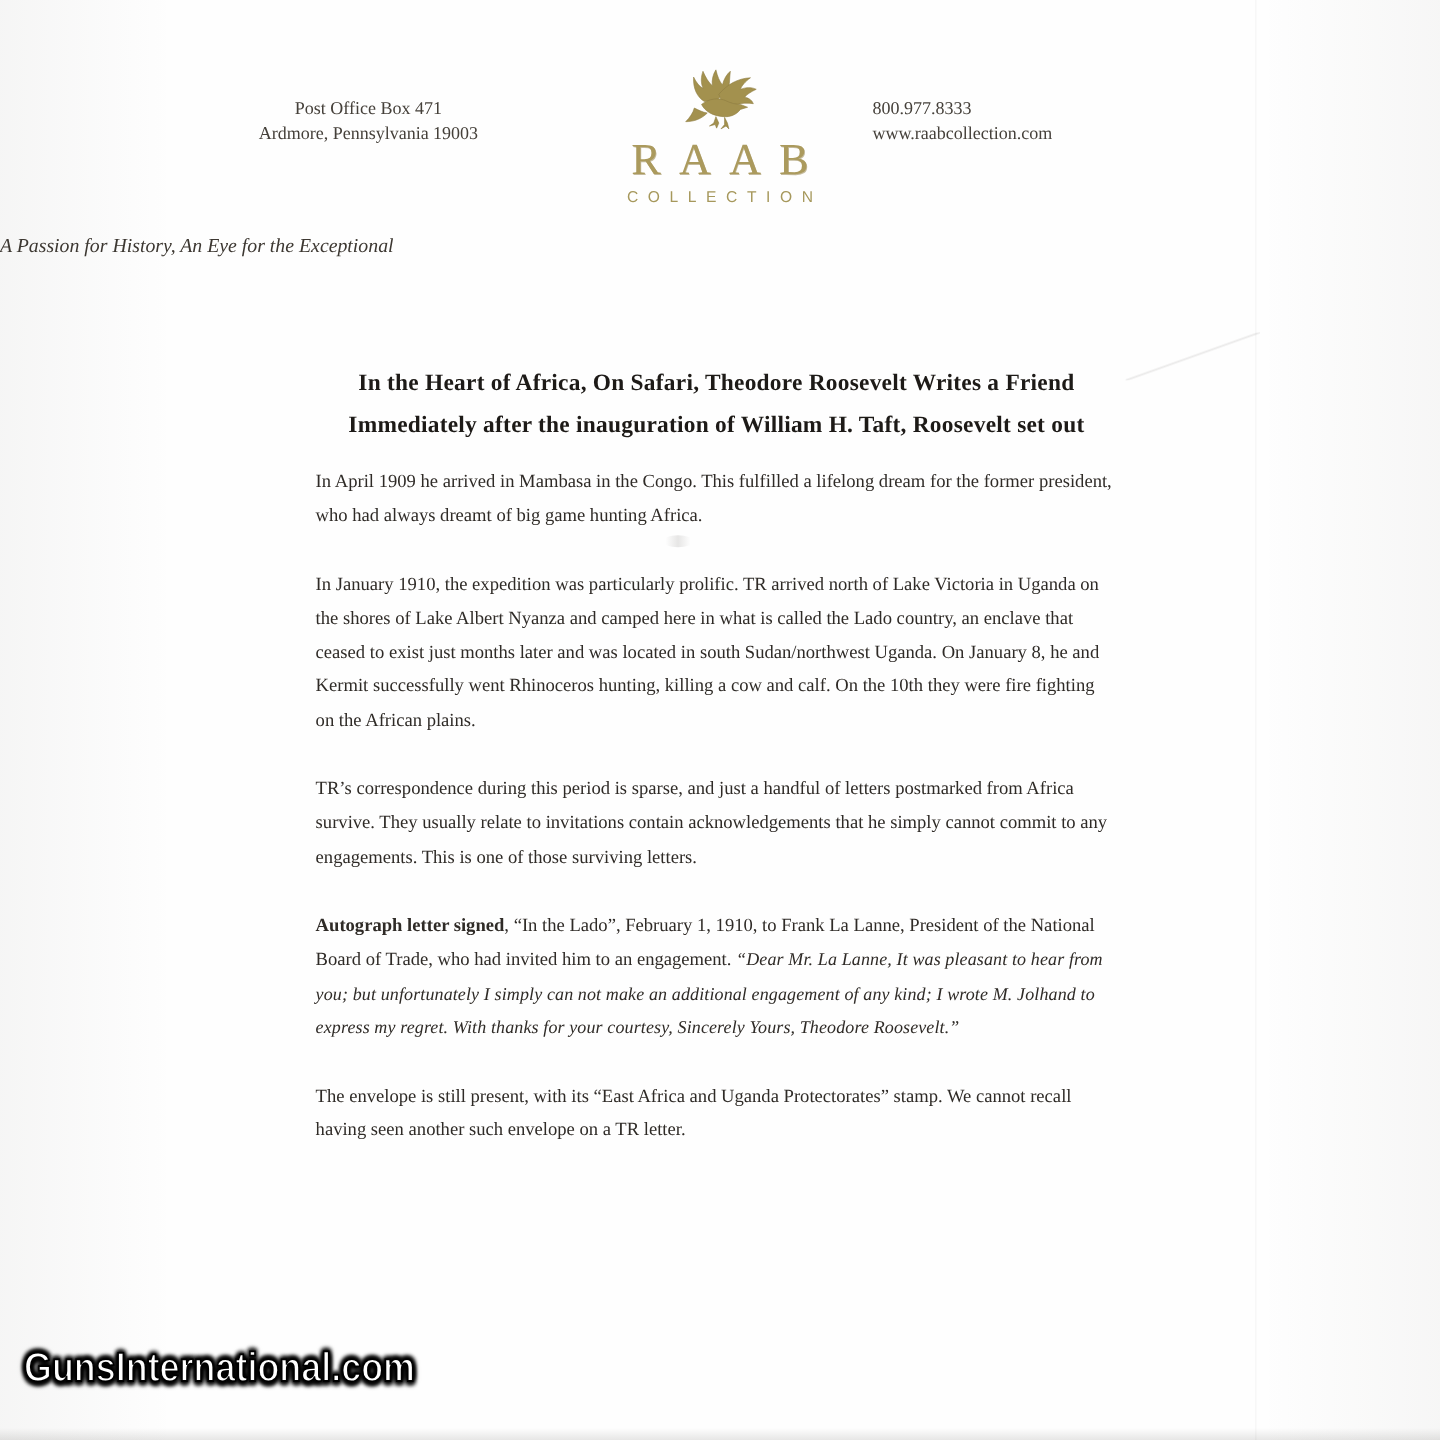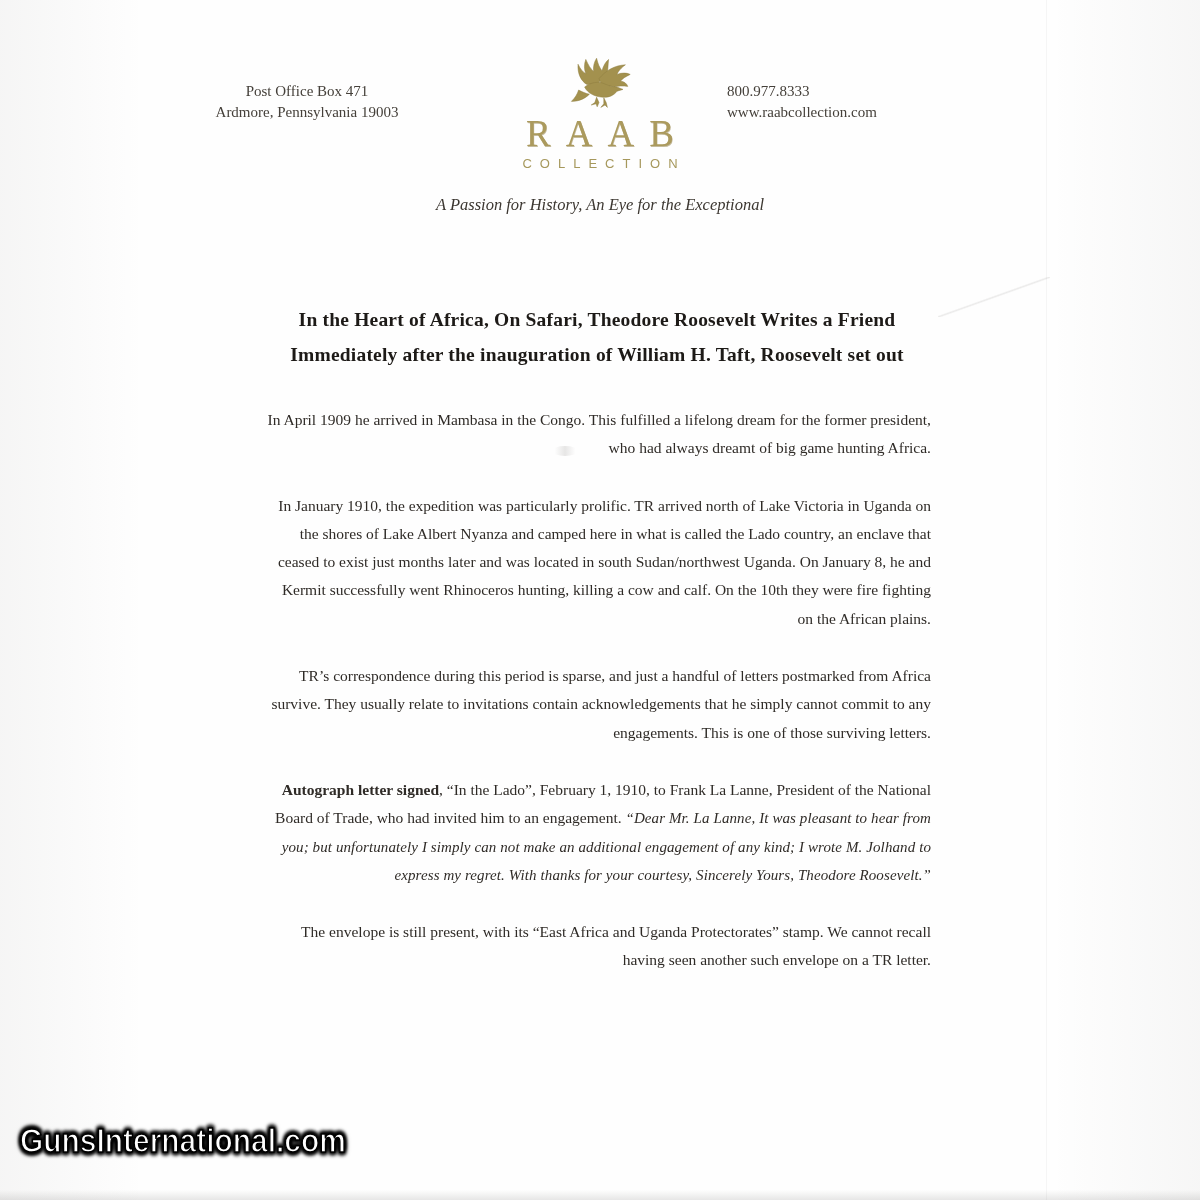--- a/index.html
+++ b/index.html
@@ -35,33 +35,33 @@
     font-size: 37px; font-weight: 400; letter-spacing: 15px; text-indent: 15px;
     color: #ab9a5d; text-shadow: 0.5px 0.5px 0 rgba(140,120,60,0.5);
   }
   .brand-sub {
     position: absolute; top: 156px; left: 0; width: 100%;
     font-family: "Liberation Sans", sans-serif;
     font-size: 13px; letter-spacing: 8px; text-indent: 8px; color: #a6985c;
   }
   .tagline {
     position: absolute; top: 195px; left: 0; width: 100%;
-    text-align: center; font-style: italic; font-size: 16.5px; color: #3c3731;
+    text-align: left; font-style: italic; font-size: 16.5px; color: #3c3731;
   }
 
   
   .doc { position: absolute; top: 302px; left: 263px; width: 668px; }
   .title {
     font-size: 19.5px; font-weight: bold; color: #1d1a17;
-    text-align: center; line-height: 35px; margin-bottom: 34px;
+    text-align: center; line-height: 35px; margin-bottom: 16px;
     letter-spacing: 0.2px;
   }
   .doc p {
     font-size: 15.5px; line-height: 28.3px; margin-bottom: 29px;
-    color: #2f2b27; text-align: right;
+    color: #2f2b27; text-align: left;
   }
   .doc p .lead { font-weight: bold; }
   .doc p em { font-size: 15px; letter-spacing: 0.1px; }
 
   
   .crease-1 {
     position: absolute; left: 938px; top: 277px; width: 112px; height: 40px;
     background: linear-gradient(to bottom right, rgba(0,0,0,0) 48%, rgba(60,55,50,0.10) 50%, rgba(0,0,0,0) 52%);
     pointer-events: none;
   }

